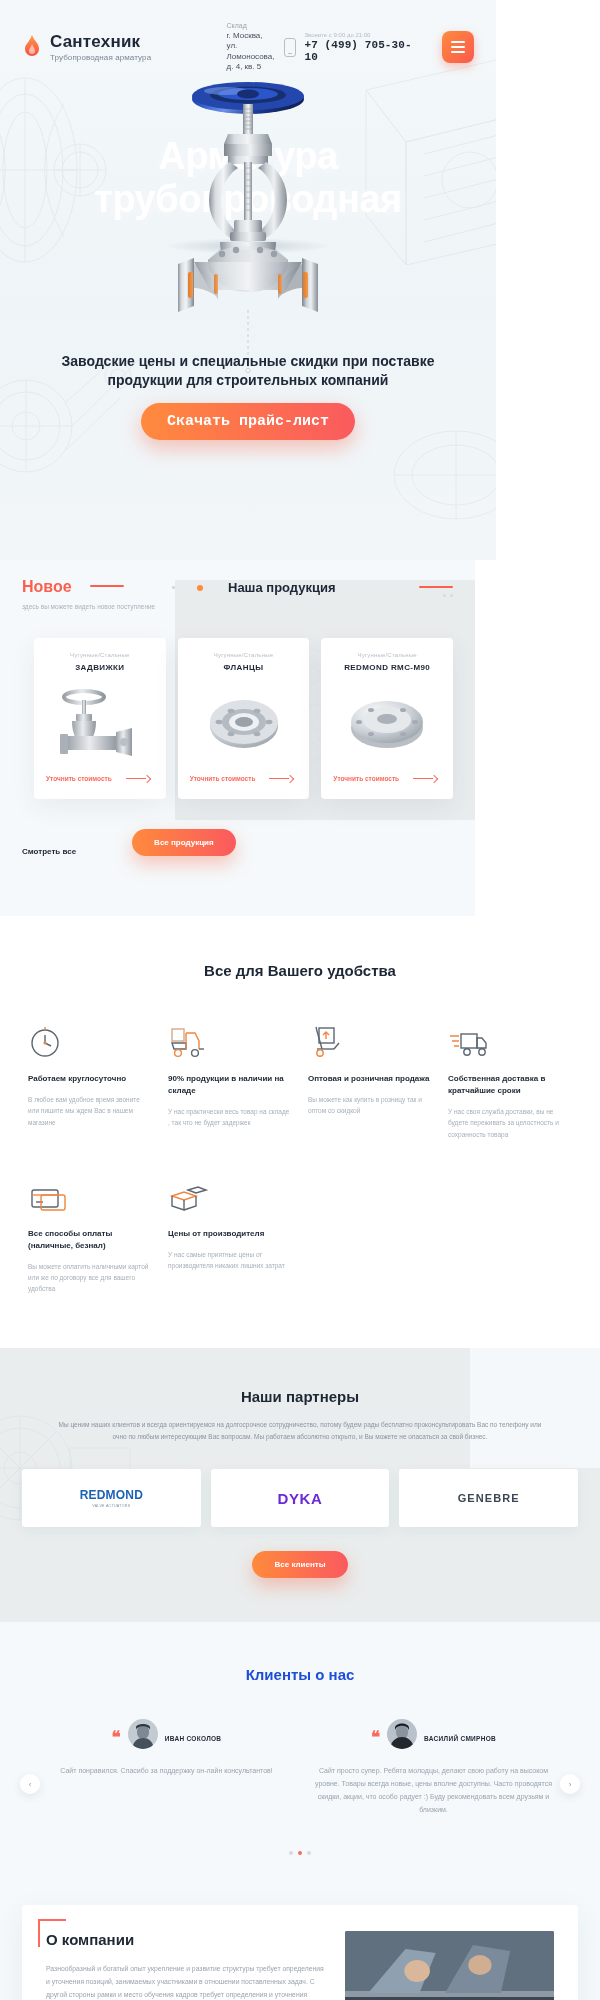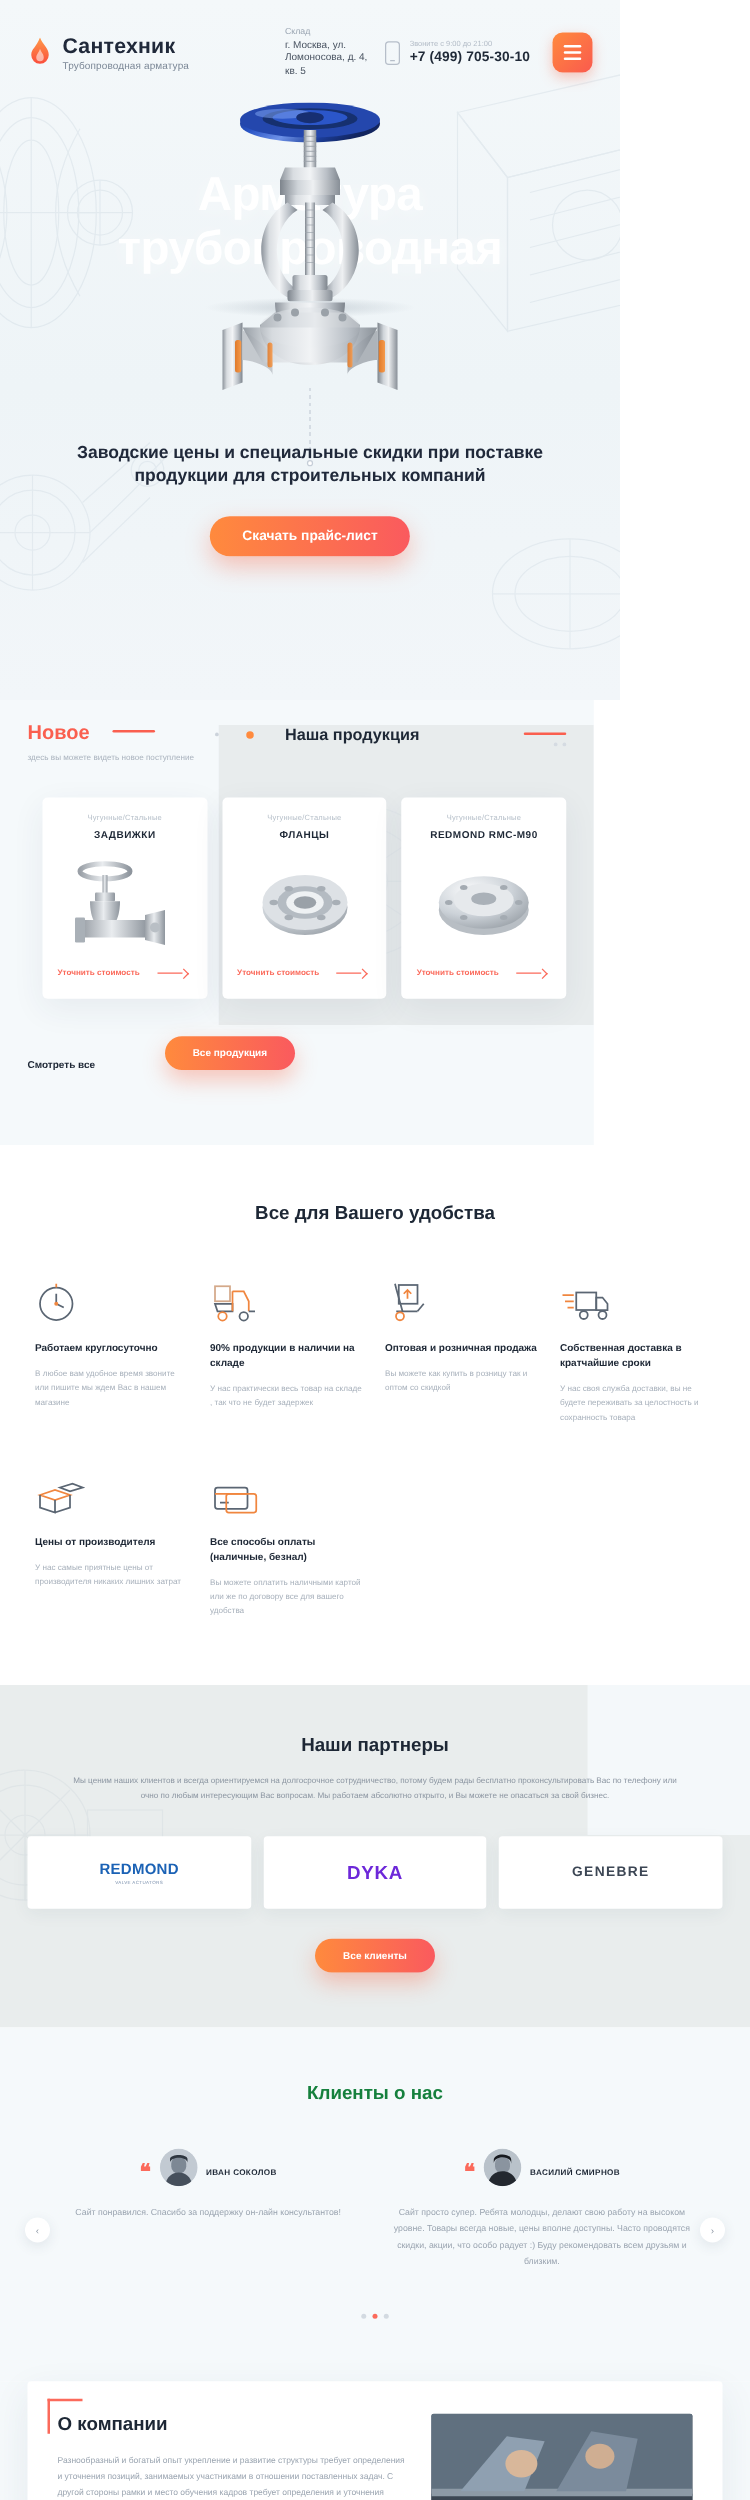--- a/index.html
+++ b/index.html
@@ -52,21 +52,21 @@
   .phone-ico {
     width: 12px; height: 19px; border: 1.2px solid #b6bec9; border-radius: 3px;
     position: relative; flex: none;
   }
   .phone-ico:after {
     content: ""; position: absolute; bottom: 2px; left: 50%;
     transform: translateX(-50%);
     width: 4px; height: 1px; background: #b6bec9; border-radius: 1px;
   }
   .phone-txt .plbl { font-size: 6px; color: #b3bcc7; margin-bottom: 1px; }
-  .phone-txt .pnum { font-size: 11px; font-weight: bold; color: #1f2937; letter-spacing: .1px; }
+  .phone-txt .pnum { font-size: 11px; font-weight: bold; color: #1f2937; letter-spacing: .1px; font-family: Liberation Mono, monospace; }
   .burger {
     width: 32px; height: 32px; border-radius: 8px; flex: none;
     background: linear-gradient(135deg, #ff8a3d 0%, #fa5a4e 100%);
     display: flex; flex-direction: column; align-items: center; justify-content: center; gap: 3px;
     box-shadow: 0 4px 10px rgba(250,100,70,.35);
     margin-left: 8px;
   }
   .burger span { display: block; width: 14px; height: 2px; background: #fff; border-radius: 2px; }
 
   
@@ -97,25 +97,25 @@
     position: absolute; z-index: 4; left: 50%; top: 368px; transform: translateX(-50%);
     width: 5px; height: 5px; border-radius: 50%; border: 1px solid #c6ced8; background: #fff;
   }
 
   .hero-sub {
     position: absolute; z-index: 5; left: 50px; right: 50px; top: 352px;
     text-align: center; font-size: 14px; font-weight: bold; color: #20293a;
     line-height: 1.38;
   }
   .btn-price {
-    position: absolute; z-index: 5; left: 50%; top: 413px; transform: translateX(-50%);
+    position: absolute; z-index: 5; left: 50%; top: 403px; transform: translateX(-50%);
     padding: 10px 26px; border-radius: 22px; border: none; cursor: pointer;
     background: linear-gradient(90deg, #ff8a3d 0%, #fa5a5e 100%);
-    color: #fff; font-size: 11px; font-weight: bold;
-    font-family: Liberation Sans, sans-serif;
+    color: #fff; font-size: 15px; font-weight: bold;
+    font-family: Liberation Mono, monospace;
     box-shadow: 0 8px 20px rgba(250,110,80,.40);
   }
 
   
   .products { position: relative; width: 475px; background: #f5f9fb; padding-bottom: 60px; overflow: hidden; }
   .prod-grayblock {
     position: absolute; right: 0; top: 20px; width: 300px; height: 240px;
     background: #e8eced;
   }
   .prod-ghost { position: absolute; left: 170px; top: 45px; opacity: .28; pointer-events: none; }
@@ -203,21 +203,21 @@
   .btn-clients {
     padding: 9px 22px; border-radius: 20px; border: none; cursor: pointer;
     background: linear-gradient(90deg, #ff8a3d 0%, #fa5a5e 100%);
     color: #fff; font-size: 8px; font-weight: bold;
     font-family: "Liberation Sans", sans-serif;
     box-shadow: 0 8px 18px rgba(250,110,80,.38);
   }
 
   
   .reviews { position: relative; width: 600px; background: #f5f9fb; padding: 44px 0 50px; }
-  .reviews h2 { text-align: center; font-size: 15px; font-weight: bold; color: #15803d; margin-bottom: 36px; }
+  .reviews h2 { text-align: center; font-size: 15px; font-weight: bold; color: #1d4ed8; margin-bottom: 36px; }
   .rv-row { display: flex; align-items: flex-start; justify-content: center; gap: 26px; padding: 0 46px; }
   .rv {
     flex: 1; display: flex; flex-direction: column; align-items: center; text-align: center;
   }
   .rv-ava {
     width: 30px; height: 30px; border-radius: 50%; overflow: hidden; margin-bottom: 8px;
     background: #cfd6de; display: flex; align-items: flex-end; justify-content: center;
   }
   .rv-quote { font-size: 17px; color: #fb6a5b; font-weight: bold; line-height: .7; }
   .rv-head { display: flex; align-items: center; gap: 7px; margin-bottom: 8px; }
@@ -629,40 +629,40 @@
             <path d="M2 9 H11 M4 14 H11 M6 19 H11" stroke="#f0863f"></path>
           </svg>
         </div>
         <div class="adv-t">Собственная доставка в кратчайшие сроки</div>
         <div class="adv-d">У нас своя служба доставки, вы не будете переживать за целостность и сохранность товара</div>
       </div>
 
       <div class="adv-item row2">
         <div class="adv-ico">
           <svg width="40" height="30" viewBox="0 0 40 30" fill="none" stroke="#5b6673" stroke-width="1.4">
-            <path d="M4 12 L16 8 L28 12 L16 16 Z" stroke="#f0863f"></path>
-            <path d="M4 12 V22 L16 26 V16 M28 12 V22 L16 26"></path>
-            <path d="M20 6 L30 3 L38 6 L28 9 Z"></path>
-          </svg>
-        </div>
-        <div class="adv-t">Цены от производителя</div>
-        <div class="adv-d">У нас самые приятные цены от производителя никаких лишних затрат</div>
-      </div>
-
-      <div class="adv-item row2">
-        <div class="adv-ico">
-          <svg width="40" height="30" viewBox="0 0 40 30" fill="none" stroke="#5b6673" stroke-width="1.4">
             <rect x="4" y="6" width="26" height="17" rx="2"></rect>
             <path d="M4 11 H30" stroke="#f0863f"></path>
             <path d="M8 18 H15"></path>
             <rect x="13" y="11" width="24" height="15" rx="2" stroke="#f0863f"></rect>
           </svg>
         </div>
         <div class="adv-t">Все способы оплаты (наличные, безнал)</div>
         <div class="adv-d">Вы можете оплатить наличными картой или же по договору все для вашего удобства</div>
+      </div>
+
+      <div class="adv-item row2">
+        <div class="adv-ico">
+          <svg width="40" height="30" viewBox="0 0 40 30" fill="none" stroke="#5b6673" stroke-width="1.4">
+            <path d="M4 12 L16 8 L28 12 L16 16 Z" stroke="#f0863f"></path>
+            <path d="M4 12 V22 L16 26 V16 M28 12 V22 L16 26"></path>
+            <path d="M20 6 L30 3 L38 6 L28 9 Z"></path>
+          </svg>
+        </div>
+        <div class="adv-t">Цены от производителя</div>
+        <div class="adv-d">У нас самые приятные цены от производителя никаких лишних затрат</div>
       </div>
 
       <div class="spacer-col"></div>
       <div class="spacer-col"></div>
     </div>
   </section>
 
   <section class="partners">
     <div class="ptn-white"></div>
     <svg class="ptn-ghost" width="190" height="180" viewBox="0 0 190 180">

